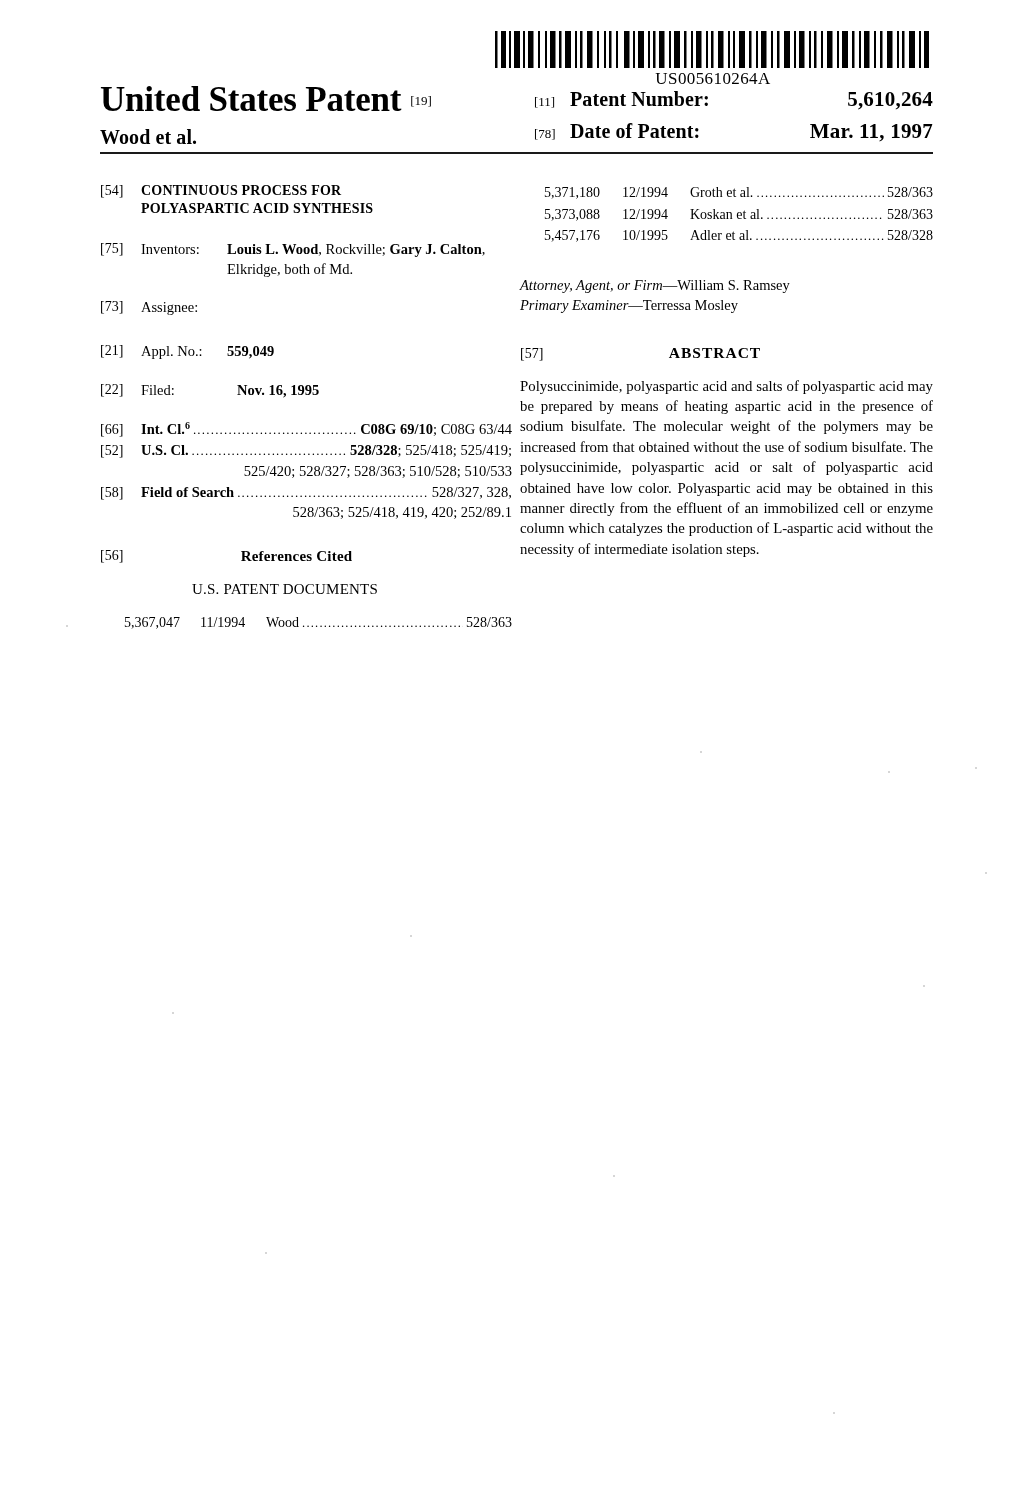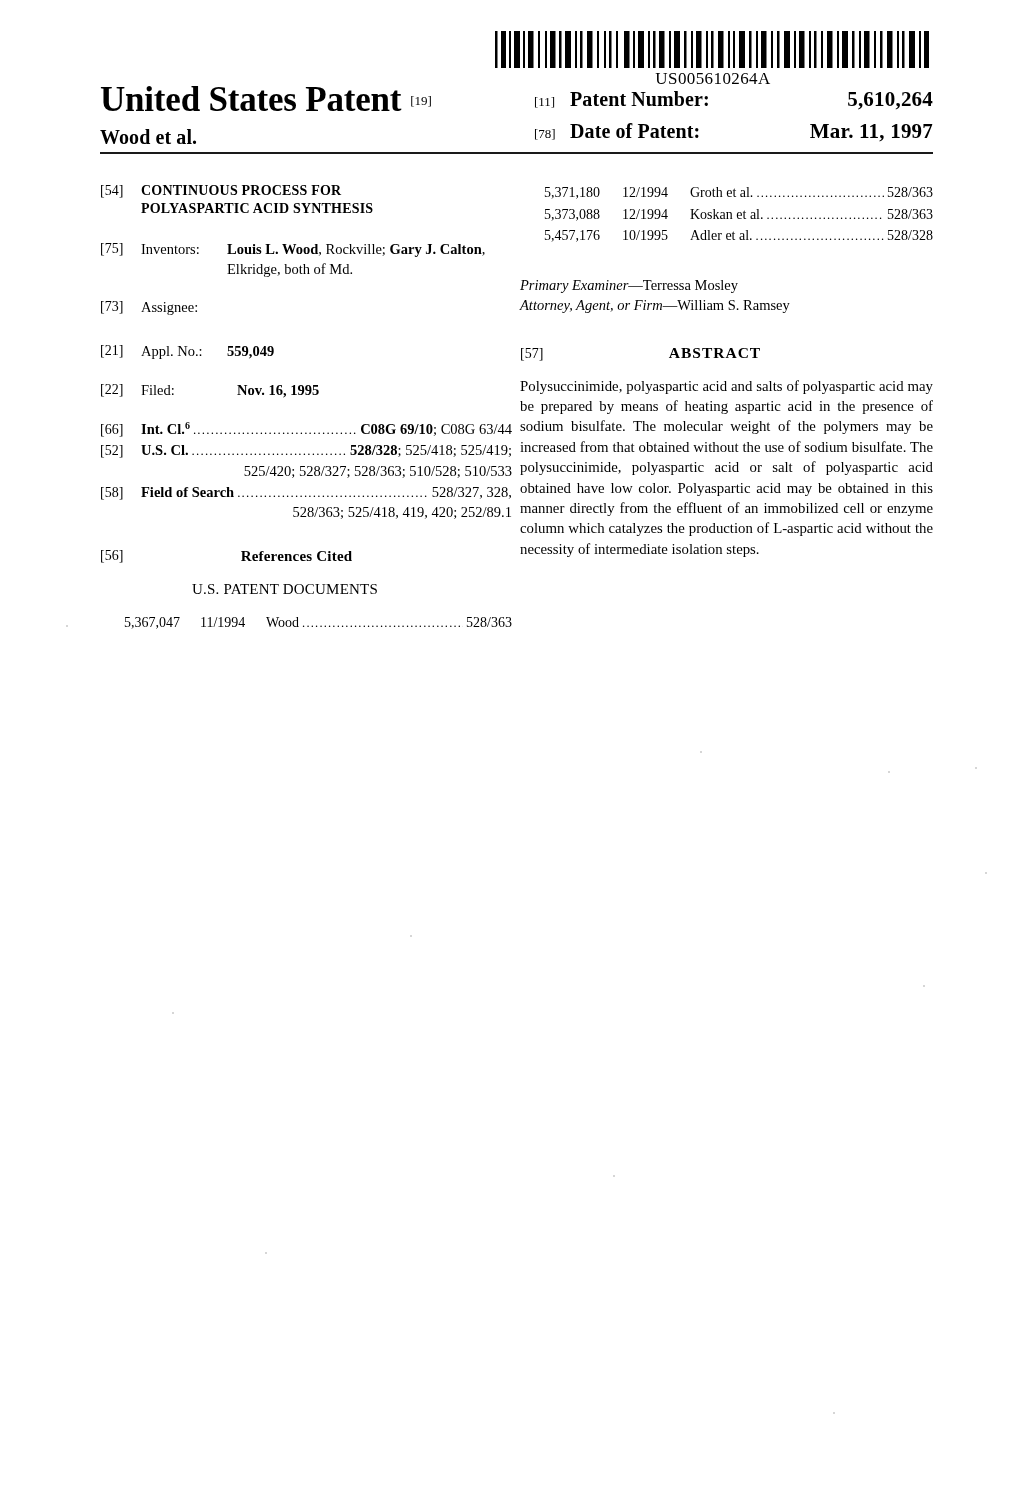--- a/index.html
+++ b/index.html
@@ -516,22 +516,22 @@
       <div class="ref-row-r">
         <span class="rnum">5,457,176</span>
         <span class="rdate">10/1995</span>
         <span class="rname">Adler et al.</span>
         <span class="rleader">........................................................................................................................</span>
         <span class="rclass">528/328</span>
       </div>
     </div>
 
     <div class="examiner-block">
+      <div><span class="ital">Attorney, Agent, or Firm</span><span>—William S. Ramsey</span></div>
       <div><span class="ital">Primary Examiner</span><span>—Terressa Mosley</span></div>
-      <div><span class="ital">Attorney, Agent, or Firm</span><span>—William S. Ramsey</span></div>
     </div>
 
     <div class="abstract-head">
       <span class="fcode">[57]</span>
       <span class="atitle">ABSTRACT</span>
     </div>
 
     <div class="abstract-body">Polysuccinimide, polyaspartic acid and salts of polyaspartic acid may be prepared by means of heating aspartic acid in the presence of sodium bisulfate. The molecular weight of the polymers may be increased from that obtained without the use of sodium bisulfate. The polysuccinimide, polyaspartic acid or salt of polyaspartic acid obtained have low color. Polyaspartic acid may be obtained in this manner directly from the effluent of an immobilized cell or enzyme column which catalyzes the production of L-aspartic acid without the necessity of intermediate isolation steps.</div>
 
   </div>

